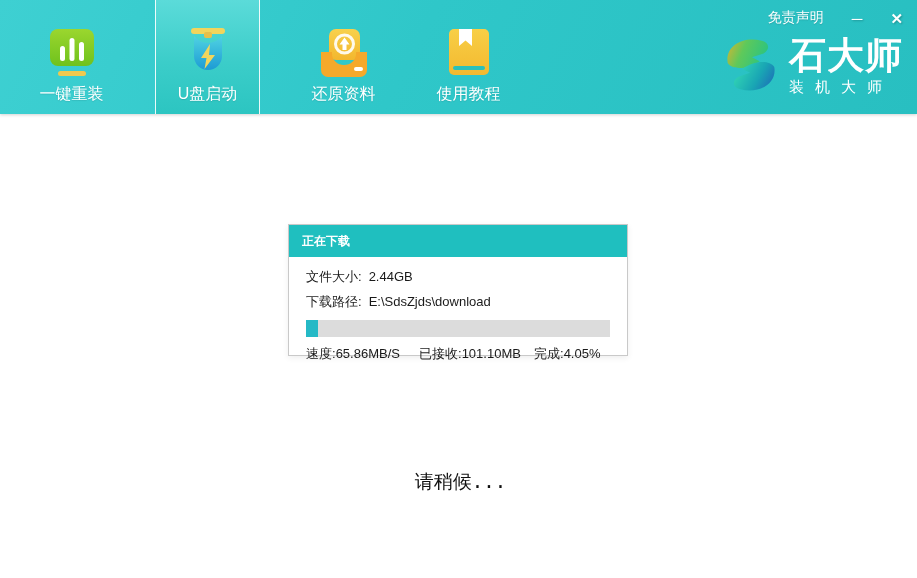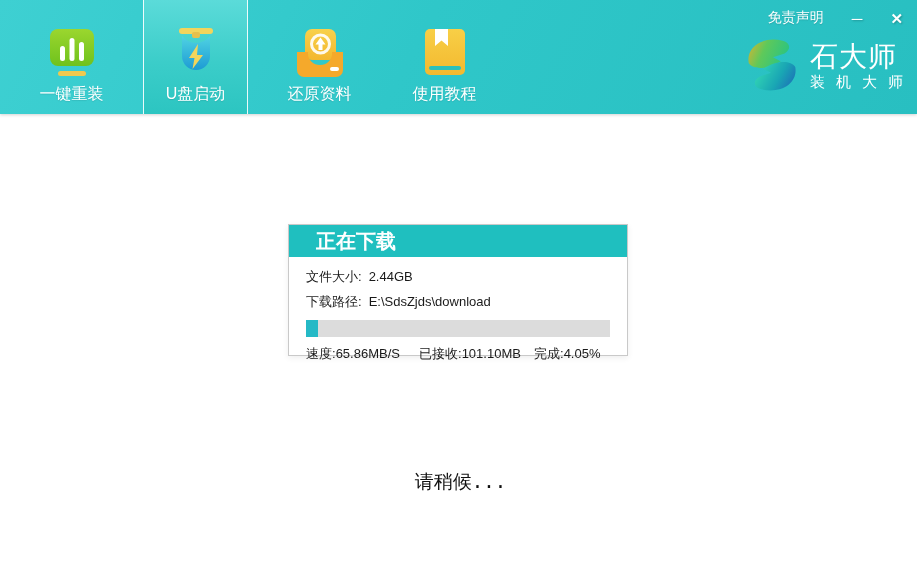--- a/index.html
+++ b/index.html
@@ -21,21 +21,21 @@
     box-shadow: 0 1px 3px rgba(0,0,0,0.18);
   }
 
   .nav { position: absolute; left: 9px; top: 0; height: 83px; display: flex; }
   .nav-item {
     width: 105px; height: 114px; margin: 0 10px;
     display: flex; flex-direction: column; align-items: center;
     padding-top: 24px; cursor: pointer;
   }
   .nav-item.selected {
-    margin: 0 9px;
+    margin: 0 21px;
     background: linear-gradient(180deg, #5bdbd9 0%, #3bcdc9 55%, #2cc5c1 100%);
     border-left: 1px solid rgba(255,255,255,0.9);
     border-right: 1px solid rgba(255,255,255,0.9);
   }
   .icon-wrap { height: 58px; display: flex; align-items: center; justify-content: center; }
   .nav-label {
     color: #ffffff; font-size: 16px; margin-top: 2px; white-space: nowrap;
     text-shadow: 0 1px 1px rgba(0,0,0,0.10);
   }
 
@@ -44,36 +44,36 @@
     display: flex; align-items: center; gap: 28px; color: #fff;
   }
   .disclaimer { font-size: 14px; cursor: pointer; text-shadow: 0 1px 1px rgba(0,0,0,0.15); }
   .win-btn {
     font-size: 15px; font-weight: bold; cursor: pointer; line-height: 1;
     text-shadow: 1px 1px 2px rgba(0,0,0,0.25);
   }
 
   .logo { position: absolute; right: 14px; top: 34px; display: flex; align-items: center; gap: 7px; }
   .logo-text { color: #fff; }
-  .logo-title { font-size: 28px; font-weight: normal; line-height: 1.05; letter-spacing: 1px; }
+  .logo-title { font-size: 37px; font-weight: bold; line-height: 1.05; letter-spacing: 1px; }
   .logo-subtitle { font-size: 15px; letter-spacing: 11px; margin-right: -11px; margin-top: 2px; }
 
   
   .dialog {
     position: absolute; left: 288px; top: 224px;
     width: 340px; height: 132px;
     background: #ffffff;
     border: 1px solid #c9c9c9;
     box-shadow: 0 2px 6px rgba(0,0,0,0.07);
   }
   .dialog-header {
     height: 32px; line-height: 32px;
     background: #1fbfbf; color: #ffffff;
-    font-size: 20px; font-weight: bold;
-    padding-left: 27px;
+    font-size: 12px; font-weight: bold;
+    padding-left: 13px;
   }
   .dialog-body {
     font-family: Liberation Sans, sans-serif;
     font-size: 13px; color: #1a1a1a;
   }
   .d-row { margin: 11px 17px 0 17px; white-space: nowrap; }
   .d-row + .d-row { margin-top: 7px; }
   .d-label { margin-right: 7px; }
   .progress {
     margin: 9px 17px 0 17px; height: 17px;

